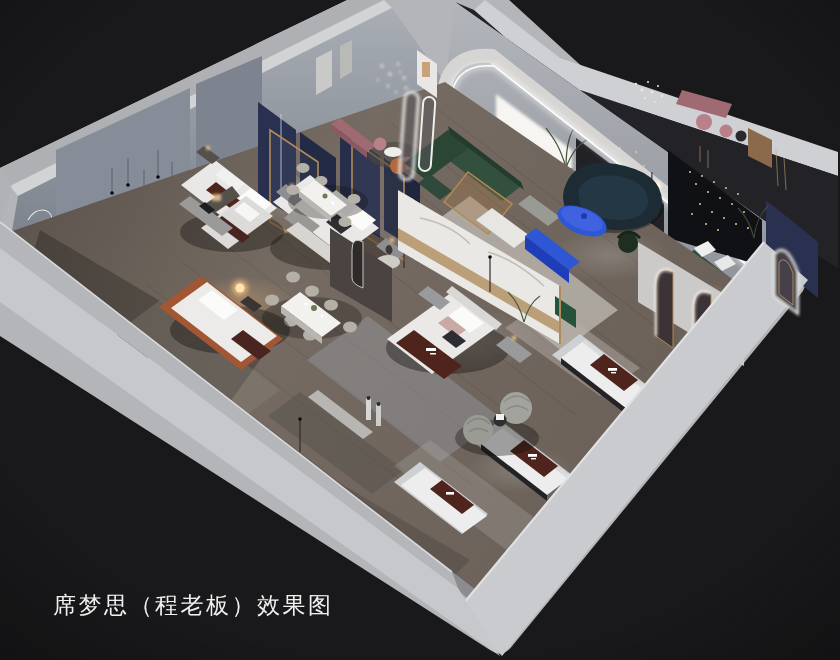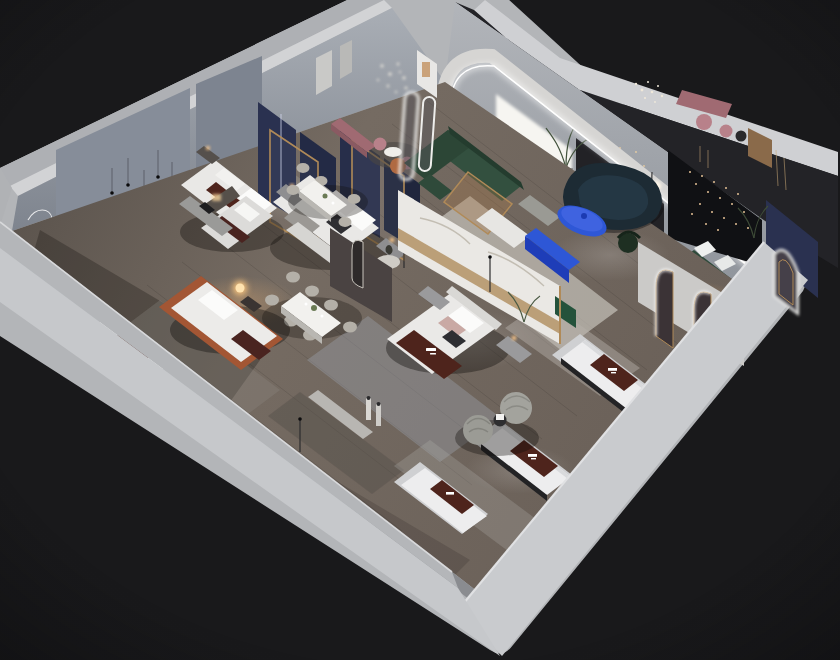--- a/index.html
+++ b/index.html
@@ -460,13 +460,14 @@
   </g>
 
   <g>
     <path d="M774,254 L774,296 L798,314 L798,272 Q786,240 774,254 Z" fill="#45404a" stroke="#f0f0ee" stroke-width="2" filter="url(#g)"></path>
     <path d="M779,262 L779,294 L793,305 L793,273 Q786,254 779,262 Z" fill="none" stroke="var(--gold)" stroke-width="1"></path>
   </g>
 
   <rect x="0" y="0" width="840" height="660" fill="url(#vig)"></rect>
 </svg>
 
+<div class="caption">席梦思（程老板）效果图</div>
 </div>
 
 </body></html>

